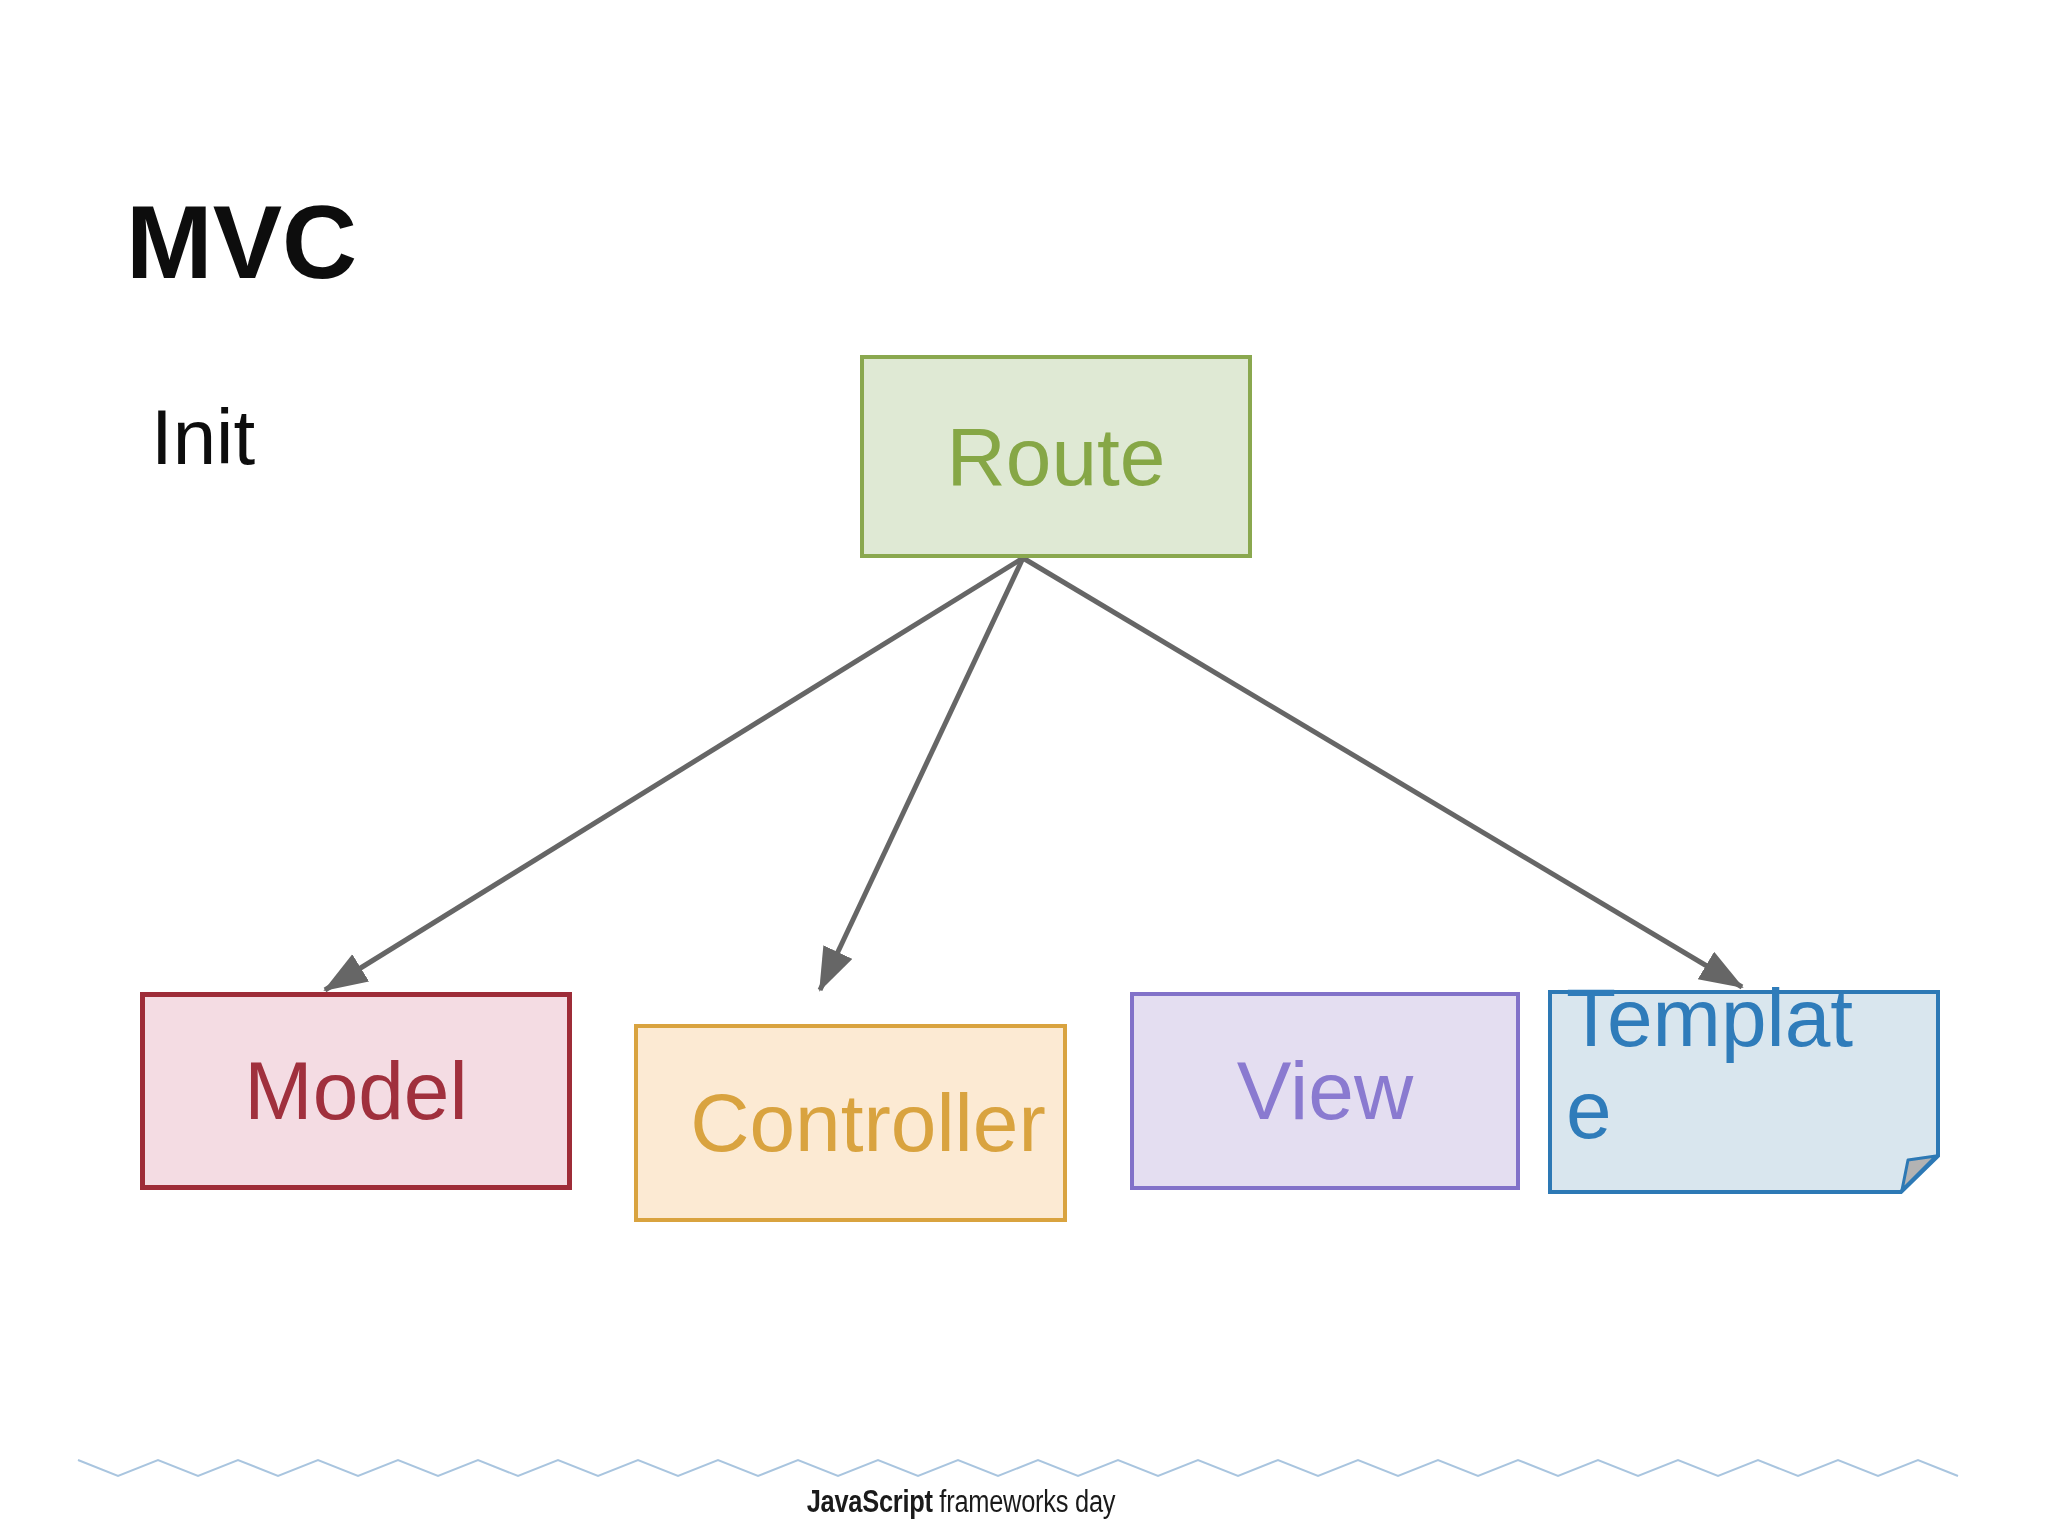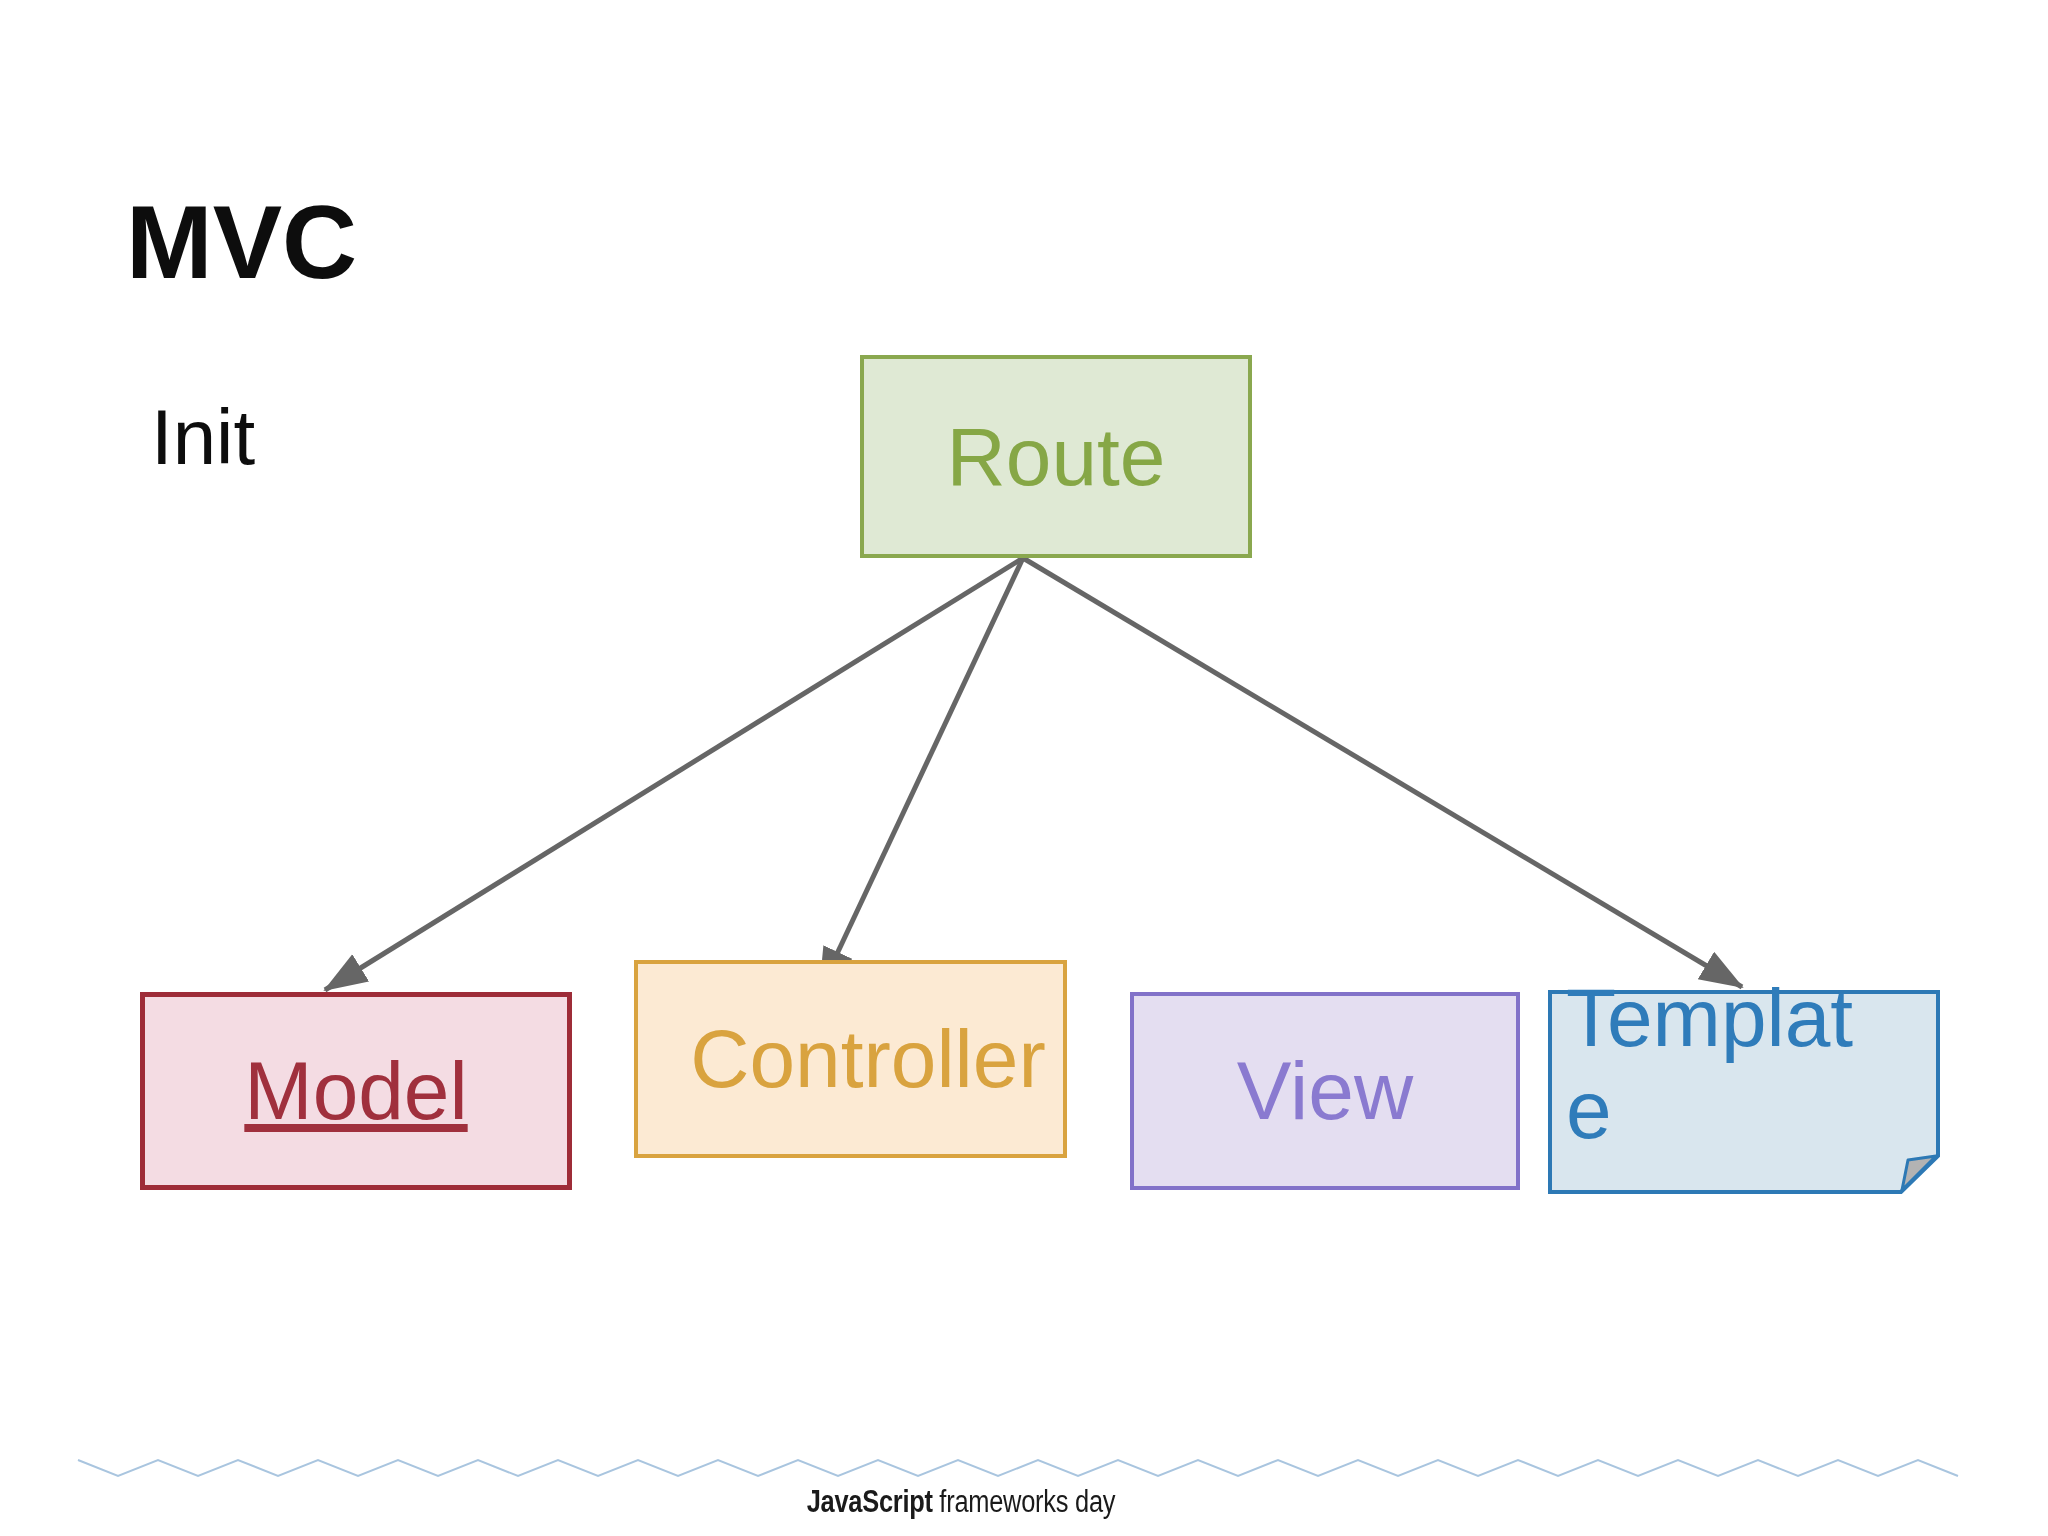--- a/index.html
+++ b/index.html
@@ -34,24 +34,23 @@
   }
   .node-route {
     left: 828px; top: 355px; width: 392px; height: 203px;
     background: var(--route_fill); border: 4px solid var(--route_border);
     color: var(--route_text);
   }
   .node-model {
     left: 108px; top: 992px; width: 432px; height: 198px;
     background: var(--model_fill); border: 5px solid var(--model_border);
     color: var(--model_text);
-    text-decoration: underline;
   }
   .node-controller {
-    left: 602px; top: 960px; width: 433px; height: 198px;
+    left: 602px; top: 1024px; width: 433px; height: 198px;
     background: var(--controller_fill); border: 4px solid var(--controller_border);
     color: var(--controller_text);
     padding-left: 35px;
   }
   .node-view {
     left: 1098px; top: 992px; width: 390px; height: 198px;
     background: var(--view_fill); border: 4px solid var(--view_border);
     color: var(--view_text);
   }
 

